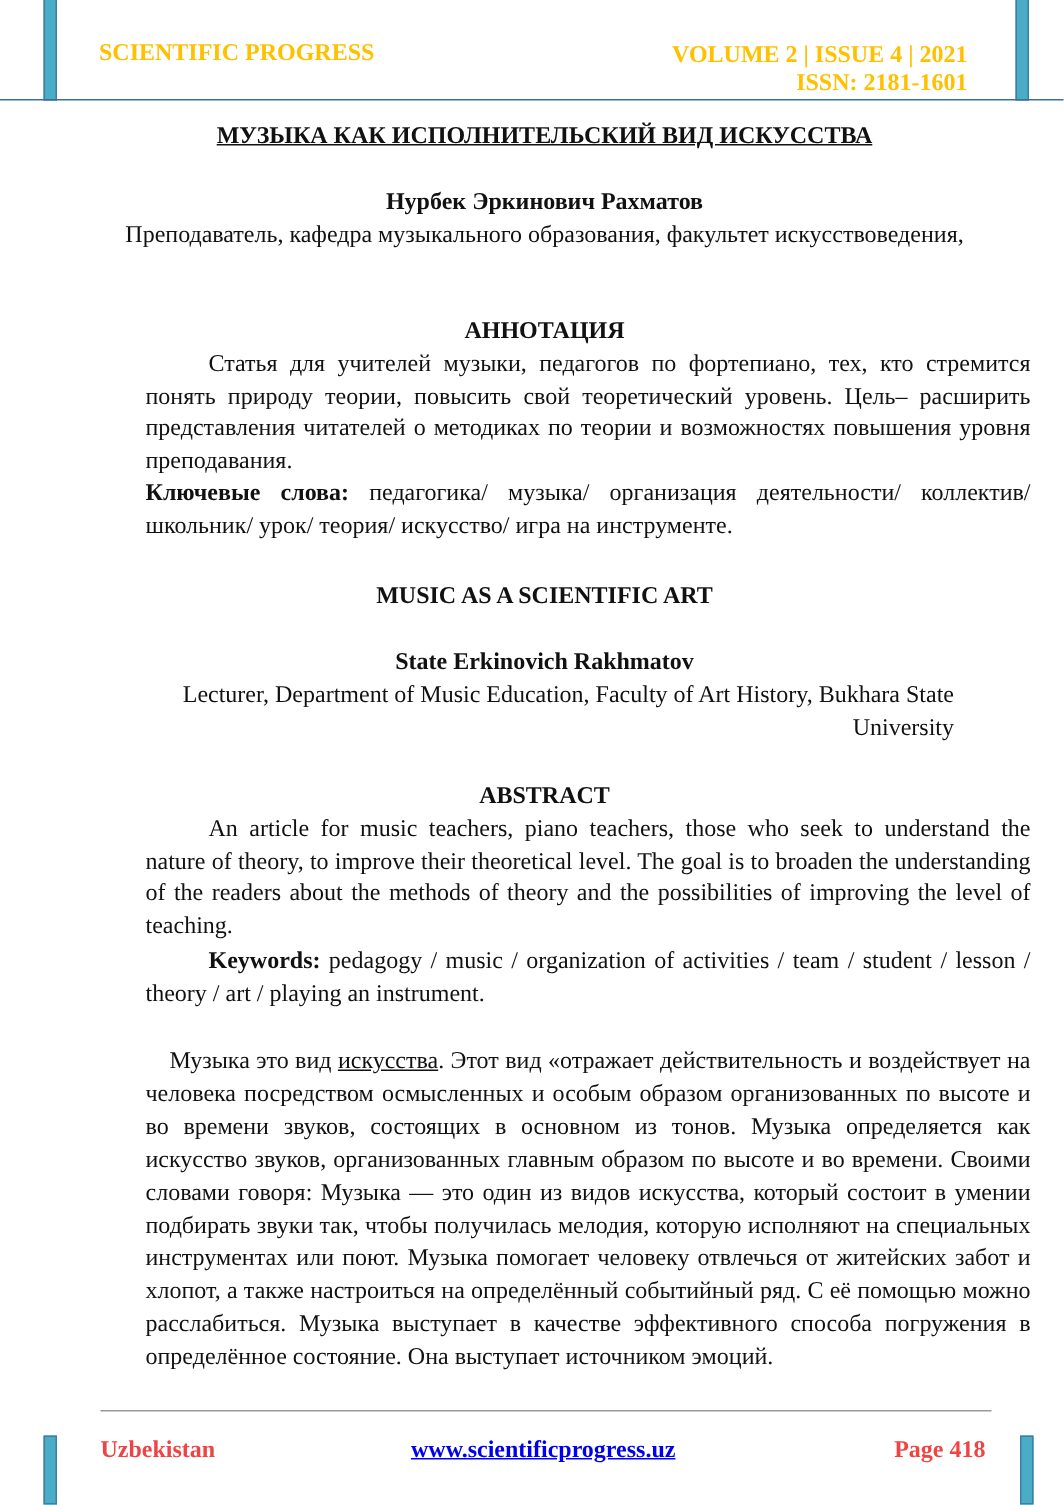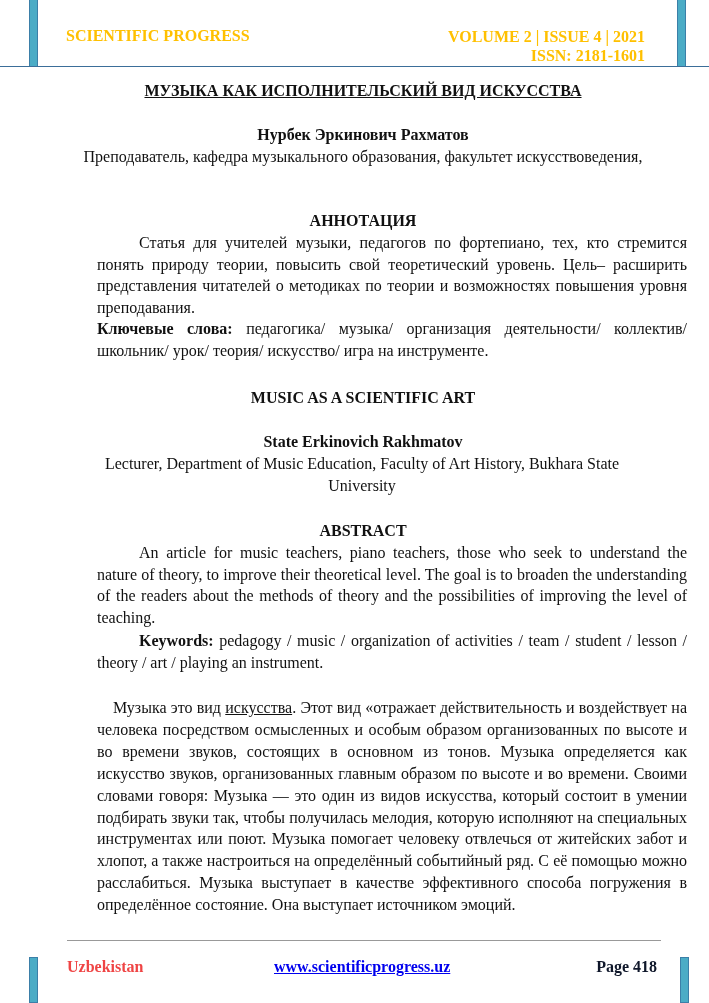--- a/index.html
+++ b/index.html
@@ -18,21 +18,21 @@
   .content { position: absolute; left: 68px; width: 590px; font-size: 16px; line-height: 21.6px; }
   .center { text-align: center; }
   .bold { font-weight: bold; }
   .justify { text-align: justify; margin-left: 29px; }
   .indent { text-indent: 42px; }
   p { margin: 0; }
   #footer-line { position: absolute; left: 67px; top: 940px; width: 594px; height: 1px; background: #999; }
   .ftr { position: absolute; top: 957px; font-size: 16px; font-weight: bold; line-height: 20px; }
   #ftr-left { left: 67px; color: #ef4444; }
   #ftr-center { left: 274px; color: #0000ee; text-decoration: underline; }
-  #ftr-right { right: 52px; color: #0f172a; }
+  #ftr-right { right: 52px; color: #ef4444; }
   .u { text-decoration: underline; }
 </style>
 </head>
 <body>
 
 <div class="bar" id="bar-tl"></div>
 <div class="bar" id="bar-tr"></div>
 <div id="header-line"></div>
 
 <div class="hdr" id="hdr-left">SCIENTIFIC PROGRESS</div>
@@ -48,21 +48,21 @@
   <div>Преподаватель, кафедра музыкального образования, факультет искусствоведения,</div>
 </div>
 
 <div class="content center bold" style="top:210px;">АННОТАЦИЯ</div>
 <p class="content justify indent" style="top:232px;">Статья для учителей музыки, педагогов по фортепиано, тех, кто стремится понять природу теории, повысить свой теоретический уровень. Цель– расширить представления читателей о методиках по теории и возможностях повышения уровня преподавания.</p>
 <p class="content justify" style="top:318px;"><b>Ключевые слова:</b><span> педагогика/ музыка/ организация деятельности/ коллектив/ школьник/ урок/ теория/ искусство/ игра на инструменте.</span></p>
 
 <div class="content center bold" style="top:387px;">MUSIC AS A SCIENTIFIC ART</div>
 
 <div class="content center bold" style="top:431px;">State Erkinovich Rakhmatov</div>
-<div class="content center" style="top:453px; left:88px; width:548px;">Lecturer, Department of Music Education, Faculty of Art History, Bukhara State University</div>
+<div class="content center" style="top:453px; left:88px; width:548px;text-align:right;">Lecturer, Department of Music Education, Faculty of Art History, Bukhara State University</div>
 
 <div class="content center bold" style="top:520px;">ABSTRACT</div>
 <p class="content justify indent" style="top:542px;">An article for music teachers, piano teachers, those who seek to understand the nature of theory, to improve their theoretical level. The goal is to broaden the understanding of the readers about the methods of theory and the possibilities of improving the level of teaching.</p>
 <p class="content justify indent" style="top:630px;"><b>Keywords:</b><span> pedagogy / music / organization of activities / team / student / lesson / theory / art / playing an instrument.</span></p>
 
 <p class="content justify" style="top:697px; text-indent:16px; line-height:21.9px;"><span>Музыка это  вид </span><span class="u">искусства</span><span>. Этот вид «отражает действительность и воздействует на человека посредством осмысленных и особым образом организованных по высоте и во времени звуков, состоящих в основном из тонов. Музыка определяется как искусство звуков, организованных главным образом по высоте и во времени.  Своими словами говоря: Музыка — это один из видов искусства, который состоит в умении подбирать звуки так, чтобы получилась мелодия, которую исполняют на специальных инструментах или поют. Музыка помогает человеку отвлечься от житейских забот и хлопот, а также настроиться на определённый событийный ряд. С её помощью можно расслабиться. Музыка выступает в качестве эффективного способа погружения в определённое состояние. Она выступает источником эмоций.</span></p>
 
 <div id="footer-line"></div>
 <div class="bar" id="bar-bl"></div>
 <div class="bar" id="bar-br"></div>

